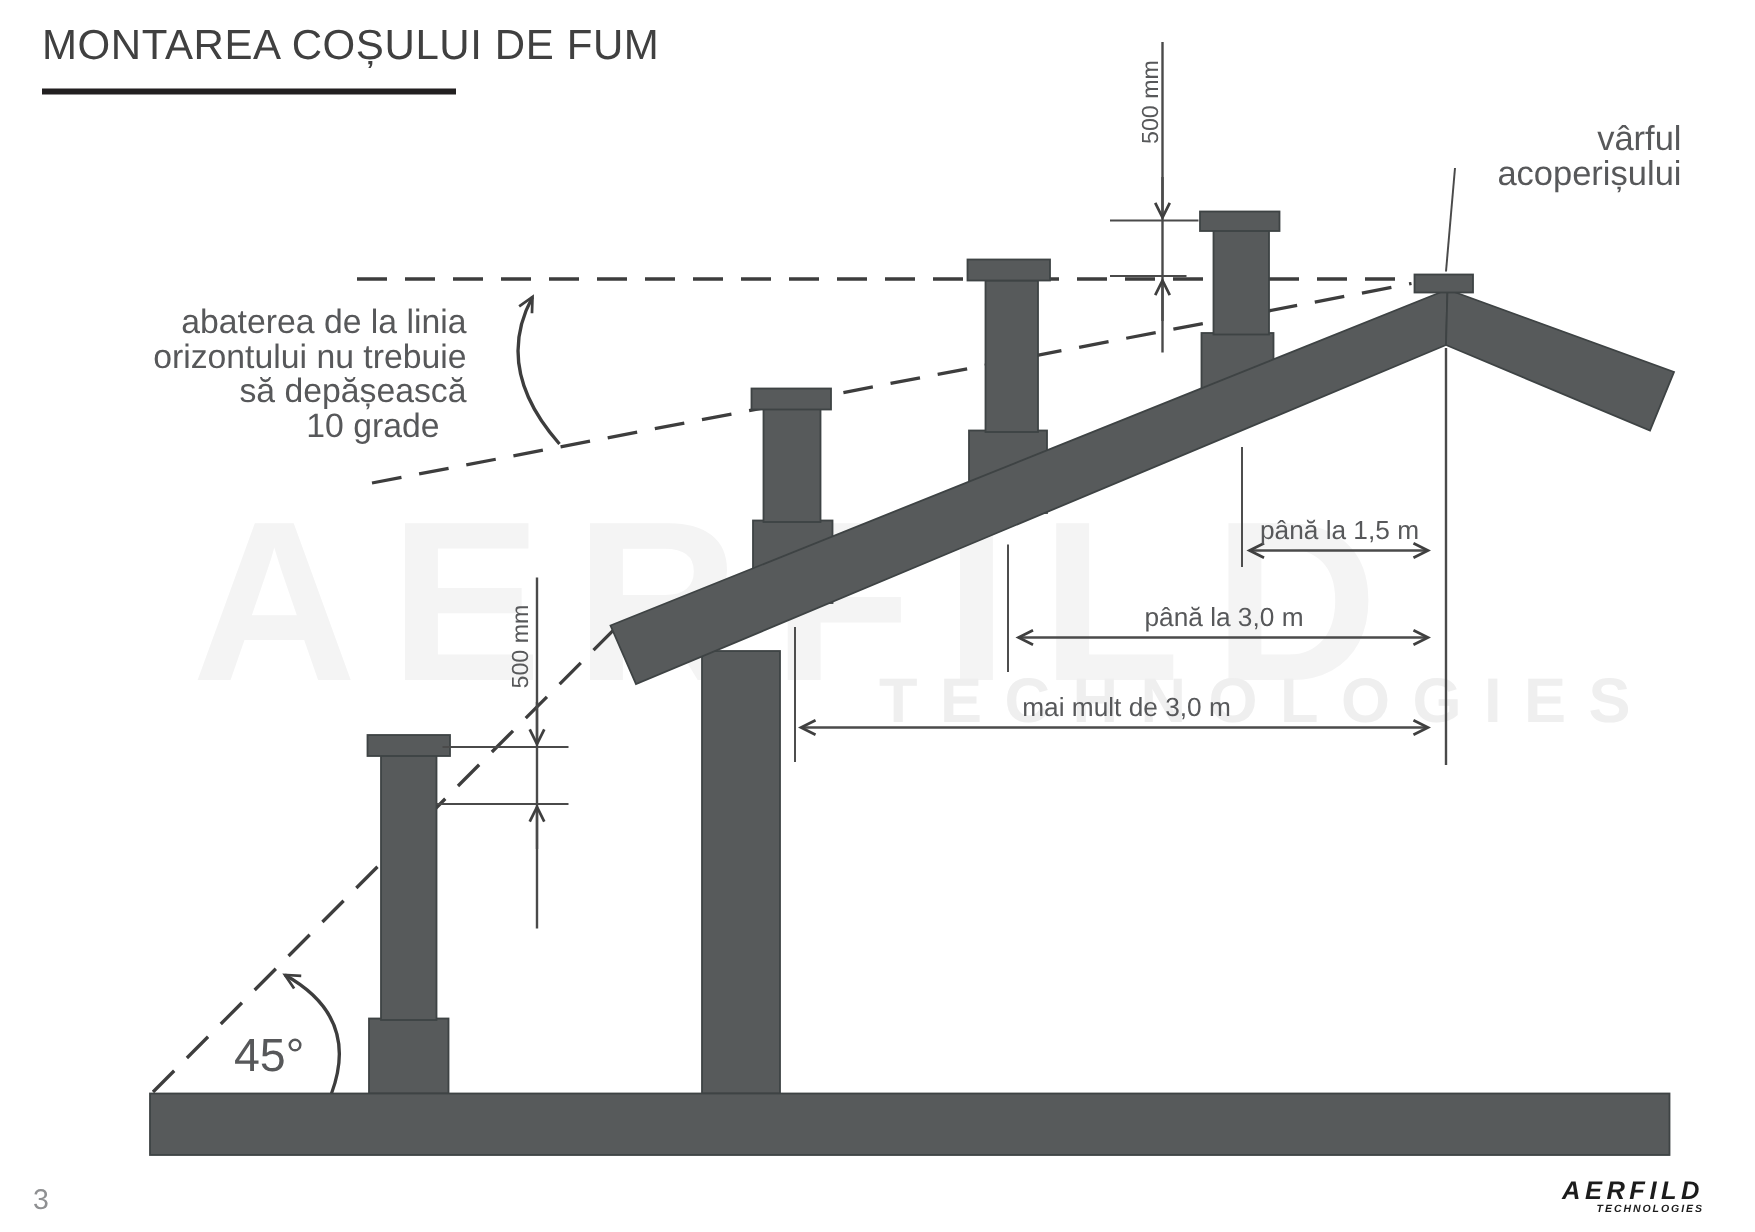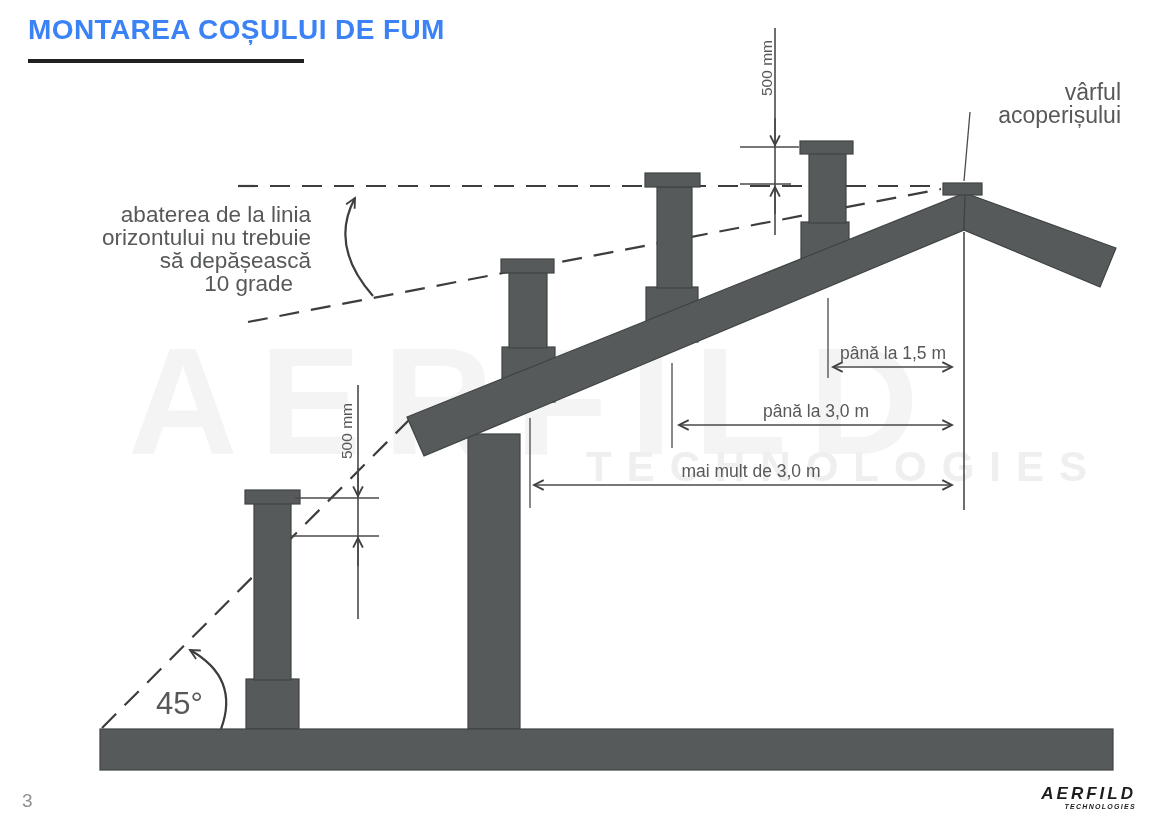--- a/index.html
+++ b/index.html
@@ -3,21 +3,21 @@
 <meta charset="utf-8">
 <style>
   html,body{margin:0;padding:0;}
   body{
     width:1170px;height:821px;position:relative;overflow:hidden;
     background:#ffffff;font-family:"Liberation Sans",sans-serif;
   }
   
   .title{
     position:absolute;left:28px;top:14px;z-index:5;
-    font-size:28px;font-weight:700;letter-spacing:.4px;color:#3b82f6;
+    font-size:28px;font-weight:400;letter-spacing:.4px;color:#404040;
   }
   .title-underline{
     position:absolute;left:28px;top:59px;width:276px;height:4px;
     background:#221f20;z-index:5;
   }
   
   .wm-main{
     position:absolute;left:128px;top:314px;z-index:1;
     font-size:152px;font-weight:800;letter-spacing:22px;color:#f4f4f4;
     white-space:nowrap;user-select:none;

